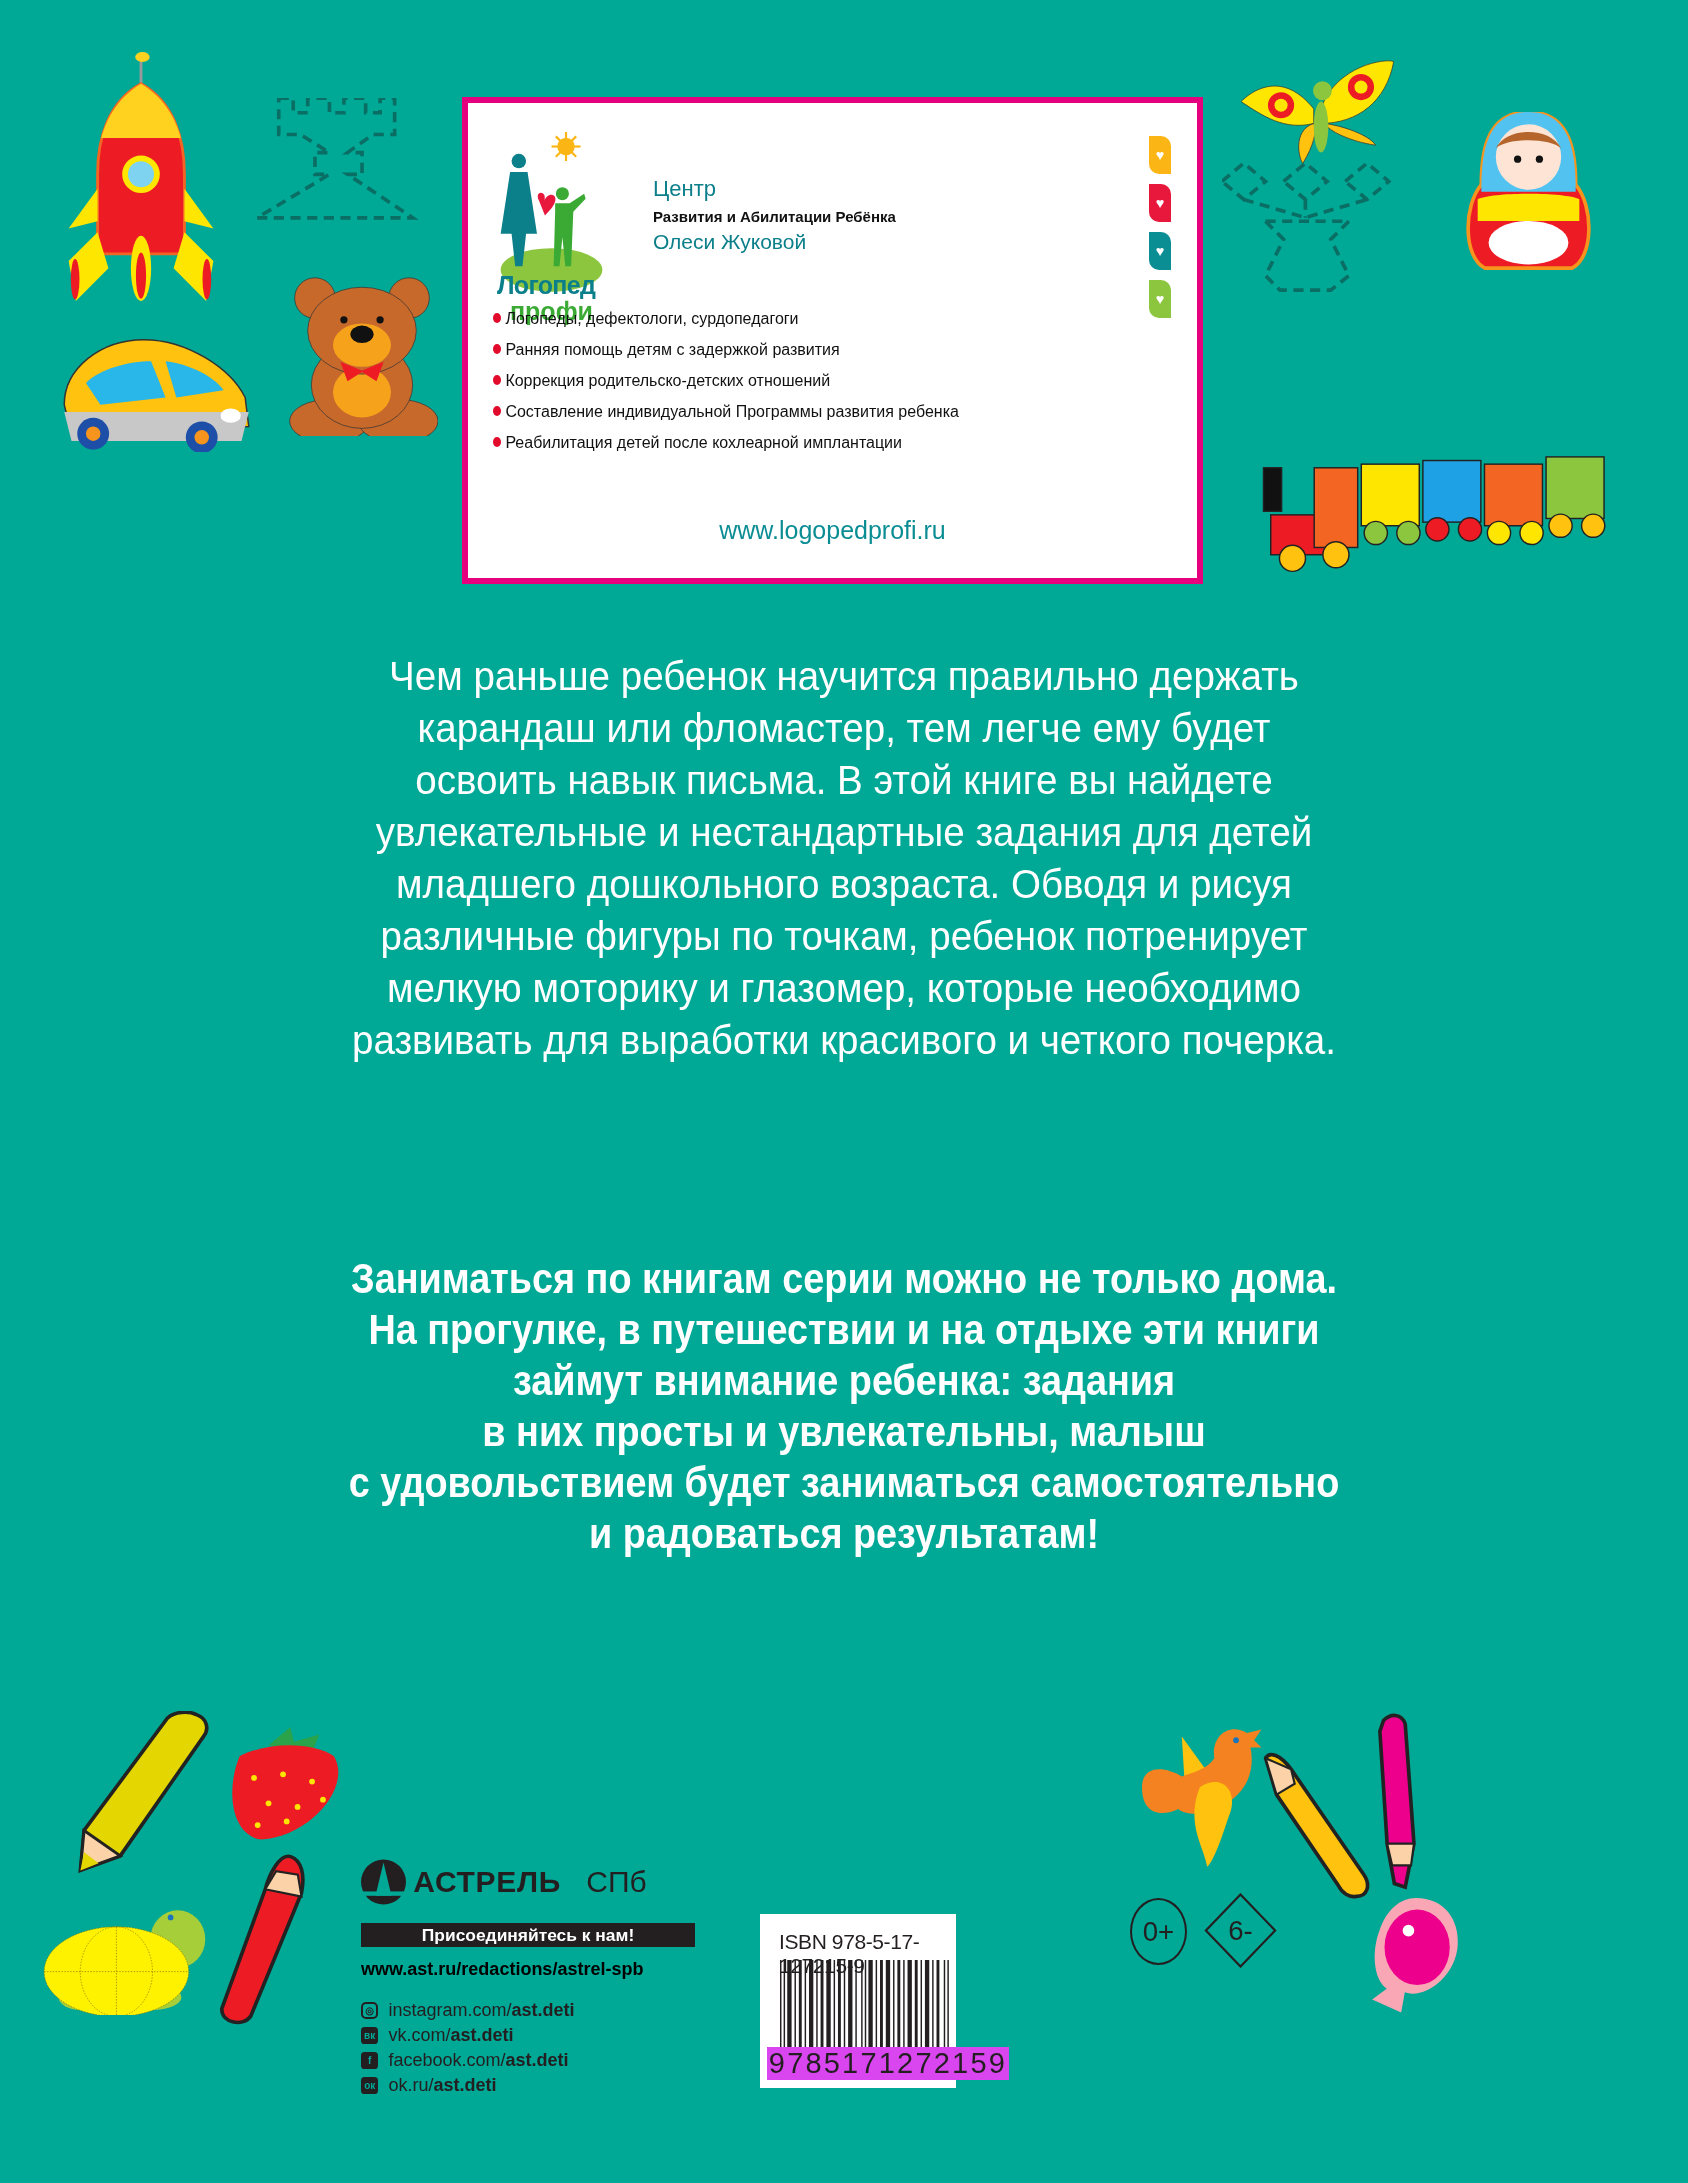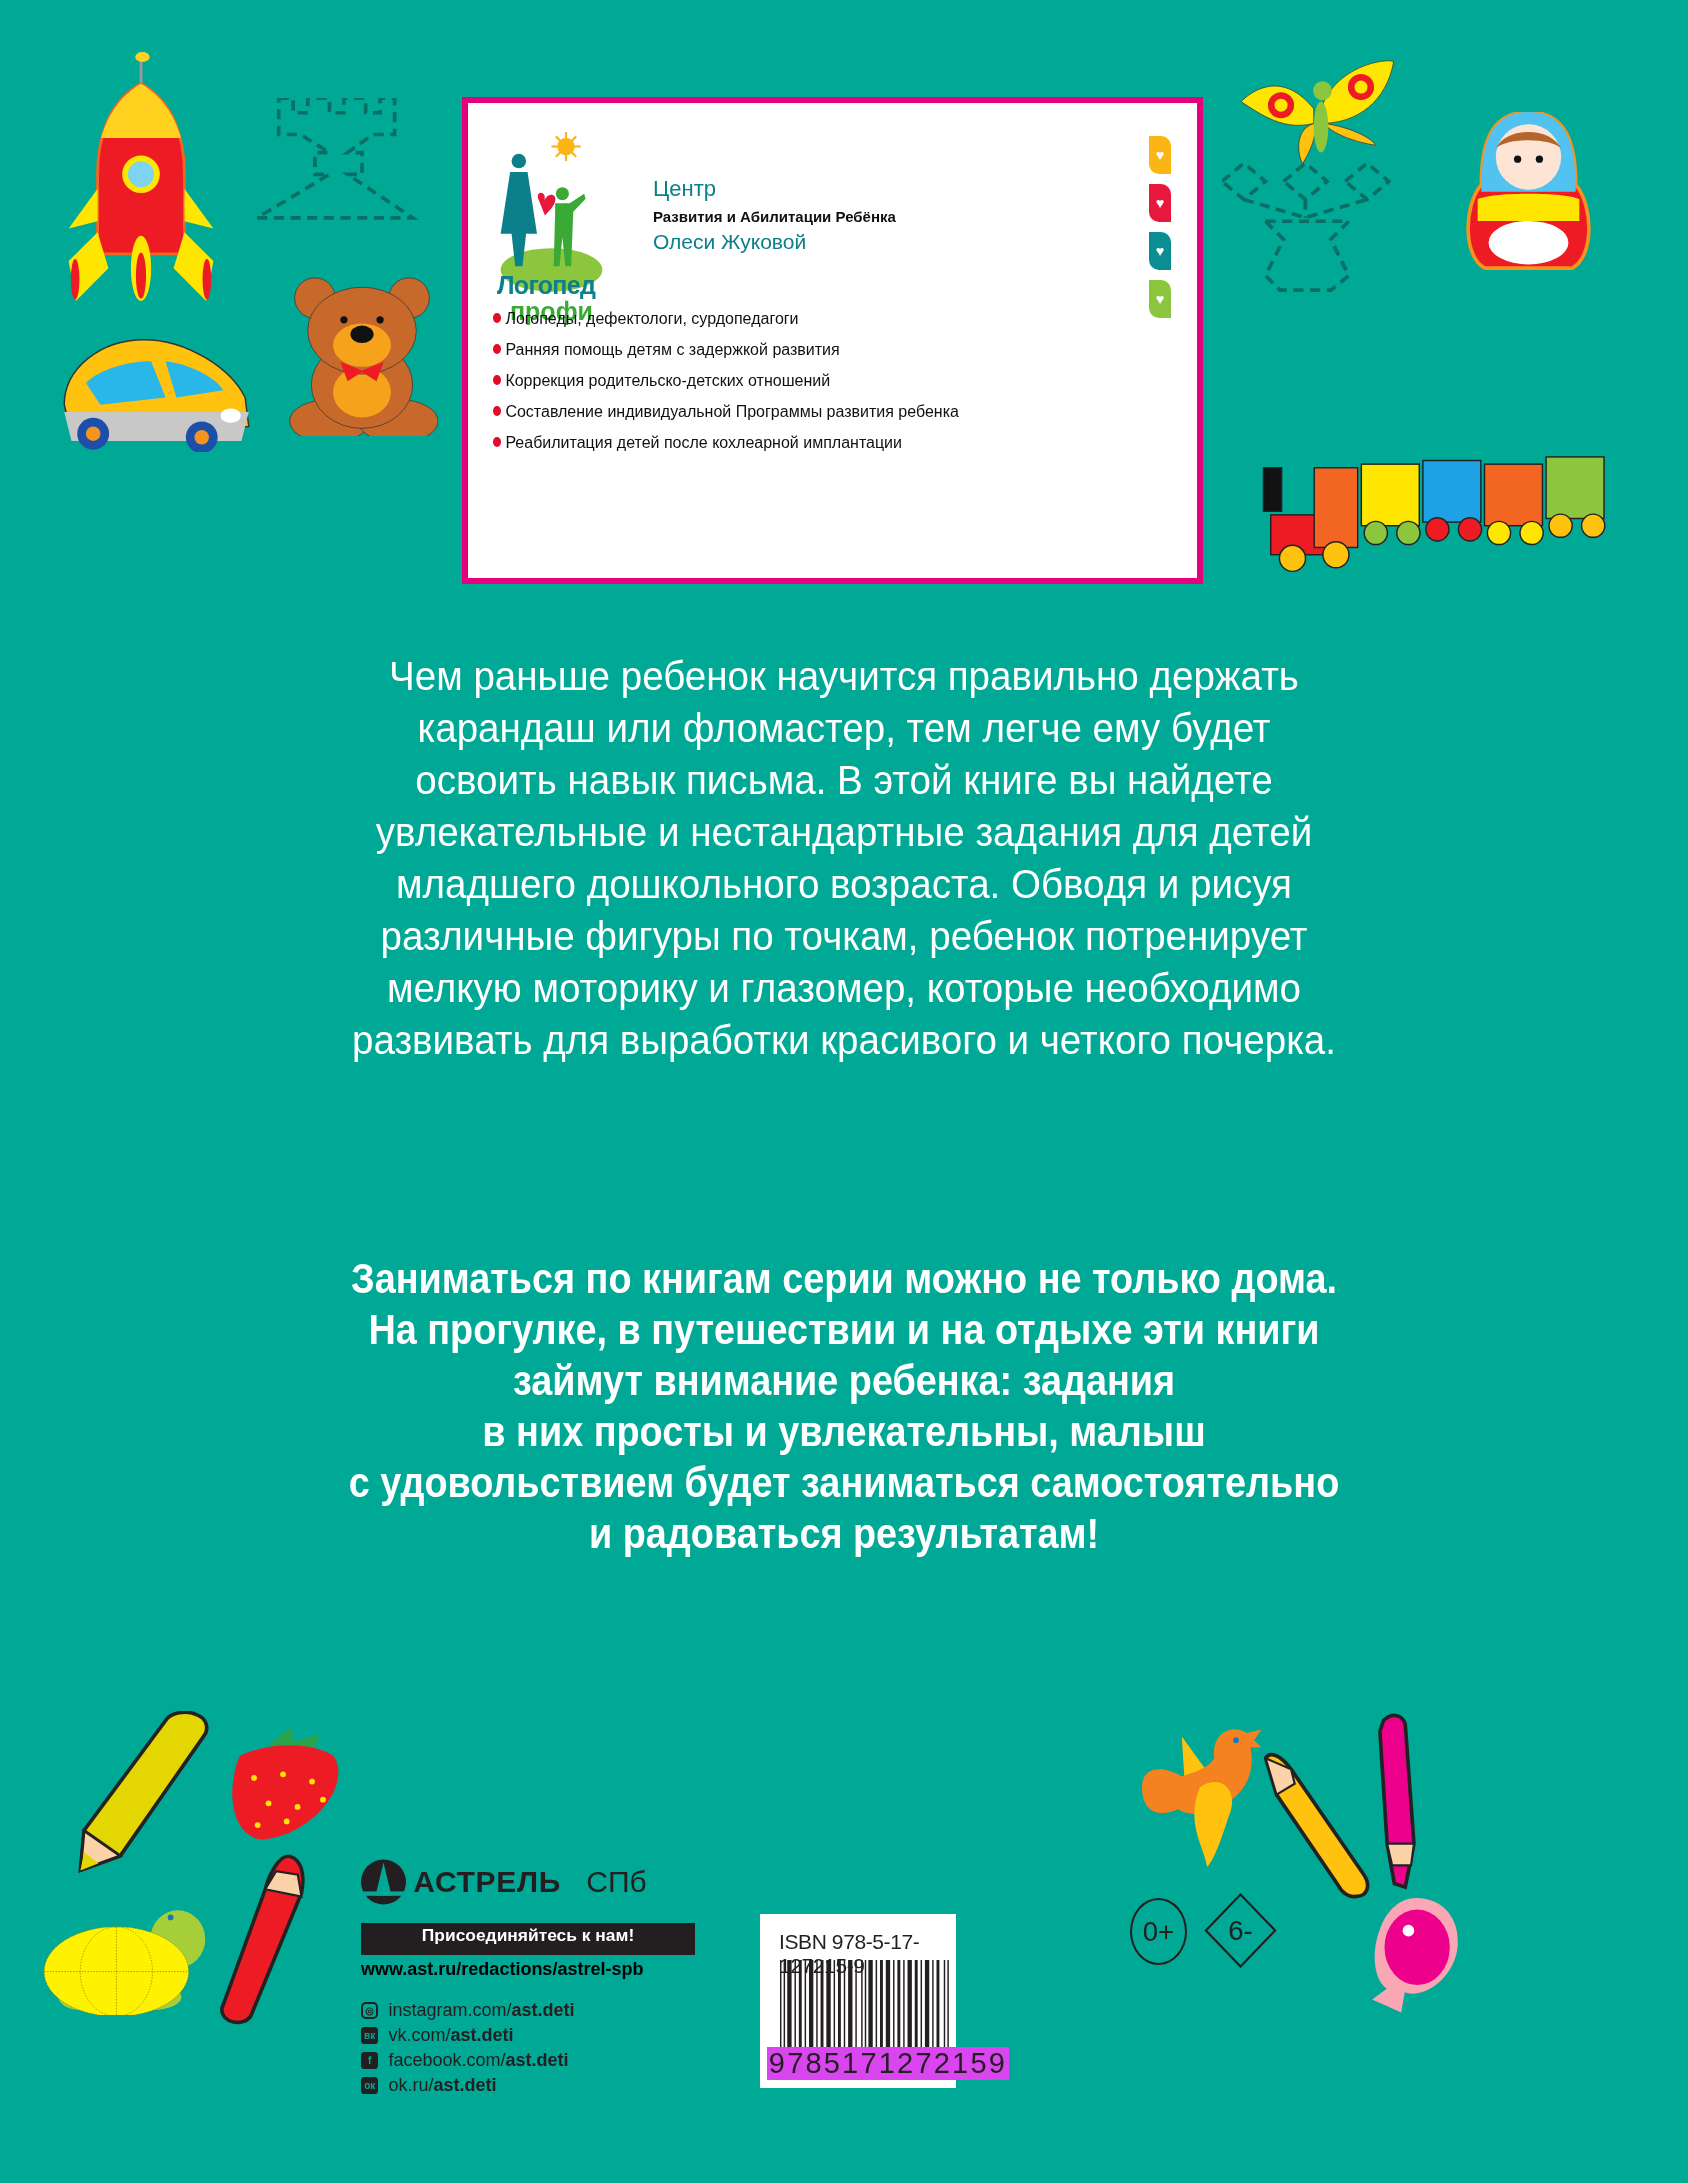--- a/index.html
+++ b/index.html
@@ -22,21 +22,21 @@
 
   
   .para1 { position:absolute; left:0; width:1688px; top:650px; text-align:center; color:#fff; font-size:41px; line-height:52px; transform:scaleX(0.94); }
   .para2 { position:absolute; left:0; width:1688px; top:1253px; text-align:center; color:#fff; font-size:42px; font-weight:bold; line-height:51px; transform:scaleX(0.9); }
 
   
   .pub-logo { position:absolute; left:361px; top:1858px; display:flex; align-items:center; gap:7.3px; }
   .pub-mark { width:45px; height:48px; }
   .pub-name { font-size:30px; font-weight:bold; color:#231f20; letter-spacing:0.7px; }
   .pub-city { font-size:30px; color:#231f20; margin-left:18px; }
-  .join-bar { position:absolute; left:361px; top:1923px; width:334px; height:32px; background:#231f20; color:#fff; font-weight:bold; font-size:17.4px; text-align:center; line-height:24px; }
+  .join-bar { position:absolute; left:361px; top:1923px; width:334px; height:24px; background:#231f20; color:#fff; font-weight:bold; font-size:17.4px; text-align:center; line-height:24px; }
   .pub-url { position:absolute; left:361px; top:1959px; font-weight:bold; font-size:18px; color:#000000; }
   .socials { position:absolute; left:361px; top:1998px; }
   .social-row { display:flex; align-items:center; height:25px; font-size:18px; color:#231f20; }
   .social-icon { width:17.4px; height:17.4px; border-radius:3.6px; background:#231f20; color:#00a896; font-size:10px; font-weight:bold; display:flex; align-items:center; justify-content:center; margin-right:10px; box-sizing:border-box; }
   .social-icon.outline { background:transparent; border:2.2px solid #231f20; color:#231f20; border-radius:5px; }
   .social-row b { font-weight:bold; }
 
   
   .isbn-box { position:absolute; left:760px; top:1914px; width:196px; height:174px; background:#fff; }
   .isbn-text { position:absolute; left:19px; top:16px; font-size:21px; color:#231f20; letter-spacing:-0.4px; font-family:"Liberation Sans Narrow","Liberation Sans", sans-serif; }
@@ -199,20 +199,21 @@
   </div>
 
   <ul class="services">
     <li><span class="dot"></span><span>Логопеды, дефектологи, сурдопедагоги</span></li>
     <li><span class="dot"></span><span>Ранняя помощь детям с задержкой развития</span></li>
     <li><span class="dot"></span><span>Коррекция родительско-детских отношений</span></li>
     <li style="width:653px"><span class="dot"></span><span>Составление индивидуальной Программы развития ребенка</span></li>
     <li><span class="dot"></span><span>Реабилитация детей после кохлеарной имплантации</span></li>
   </ul>
 
+  <div class="card-url">www.logopedprofi.ru</div>
 </div>
 
 <div class="para1">
   <div>Чем раньше ребенок научится правильно держать</div>
   <div>карандаш или фломастер, тем легче ему будет</div>
   <div>освоить навык письма. В этой книге вы найдете</div>
   <div>увлекательные и нестандартные задания для детей</div>
   <div>младшего дошкольного возраста. Обводя и рисуя</div>
   <div>различные фигуры по точкам, ребенок потренирует</div>
   <div>мелкую моторику и глазомер, которые необходимо</div>

